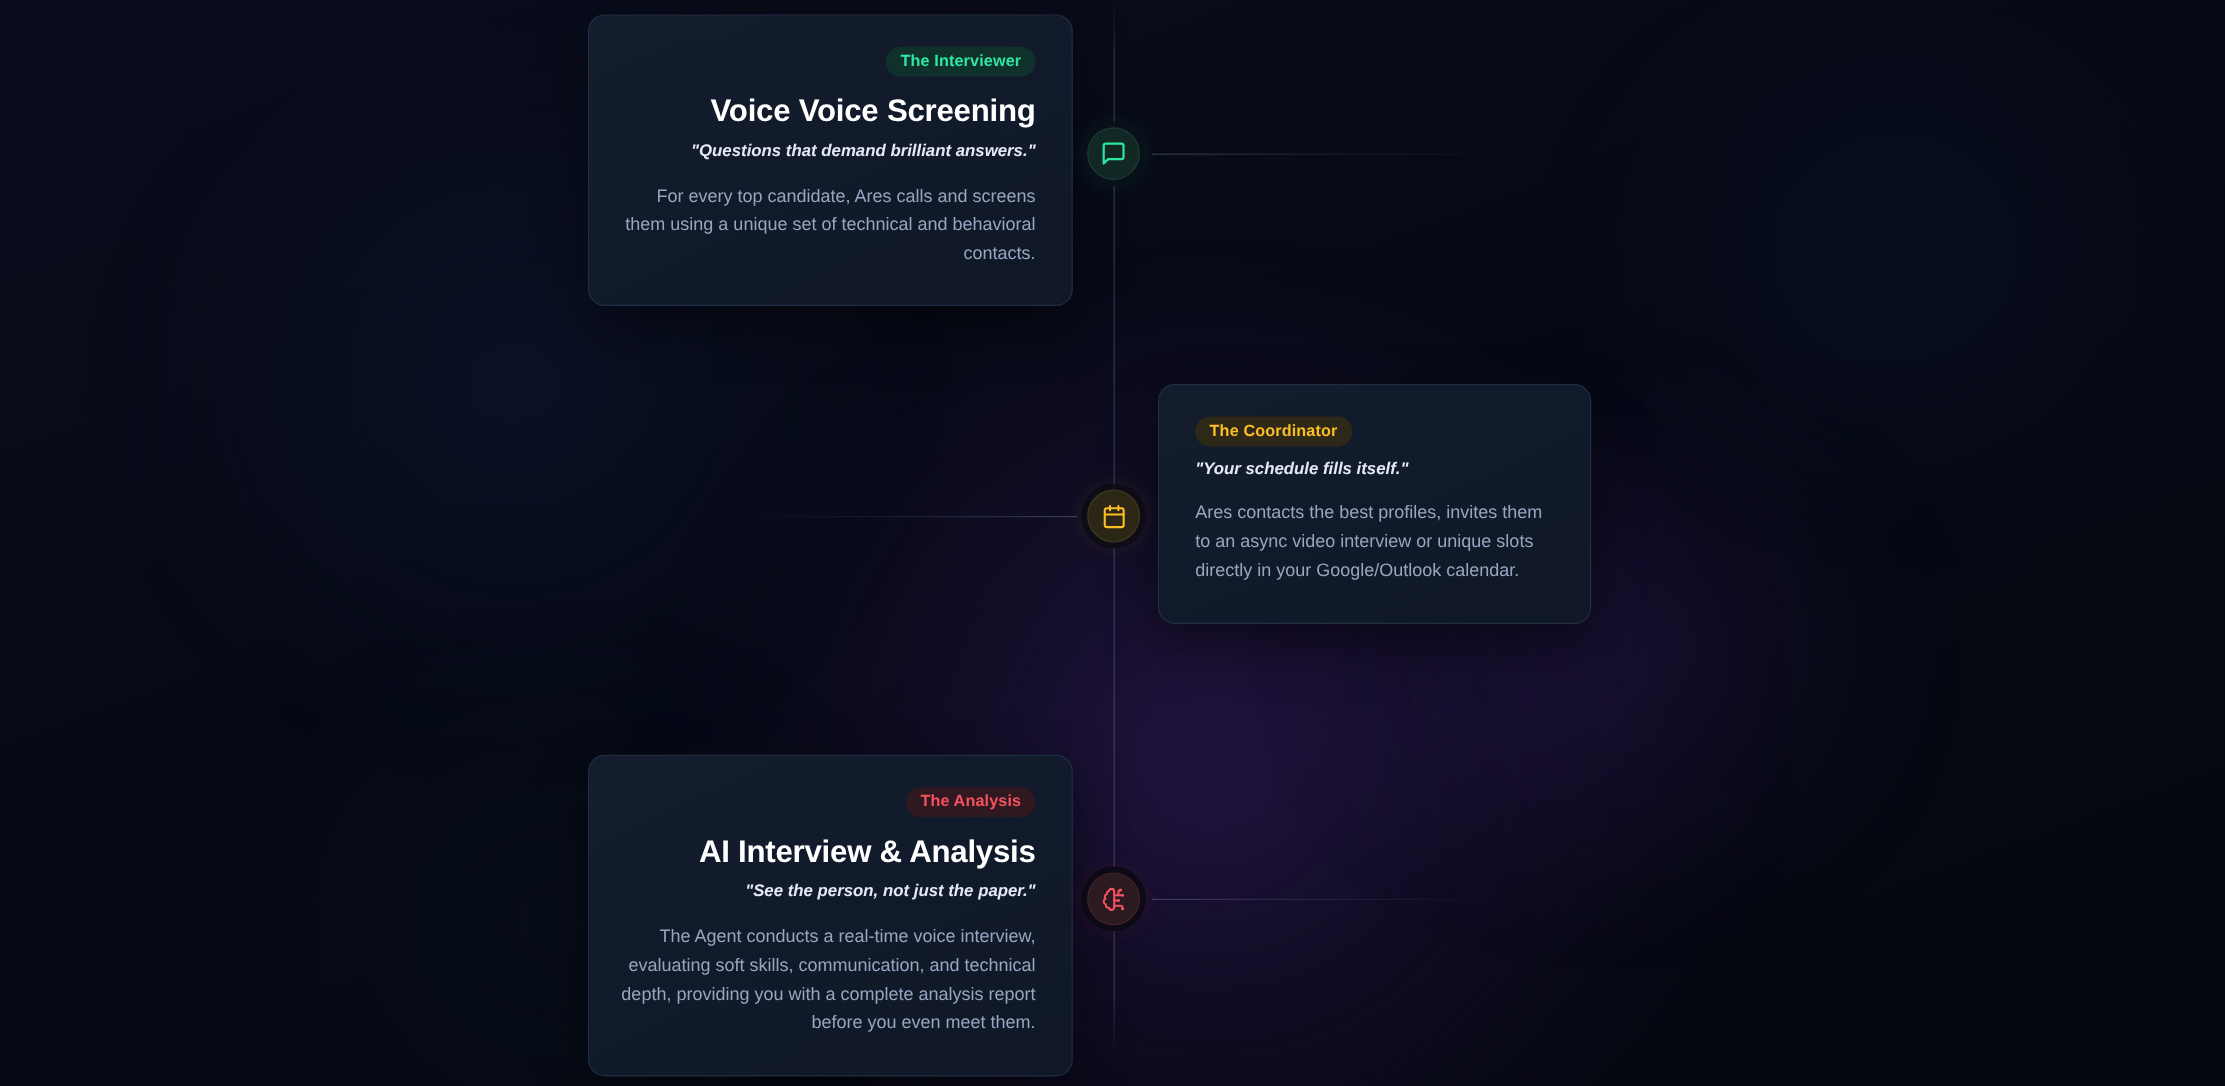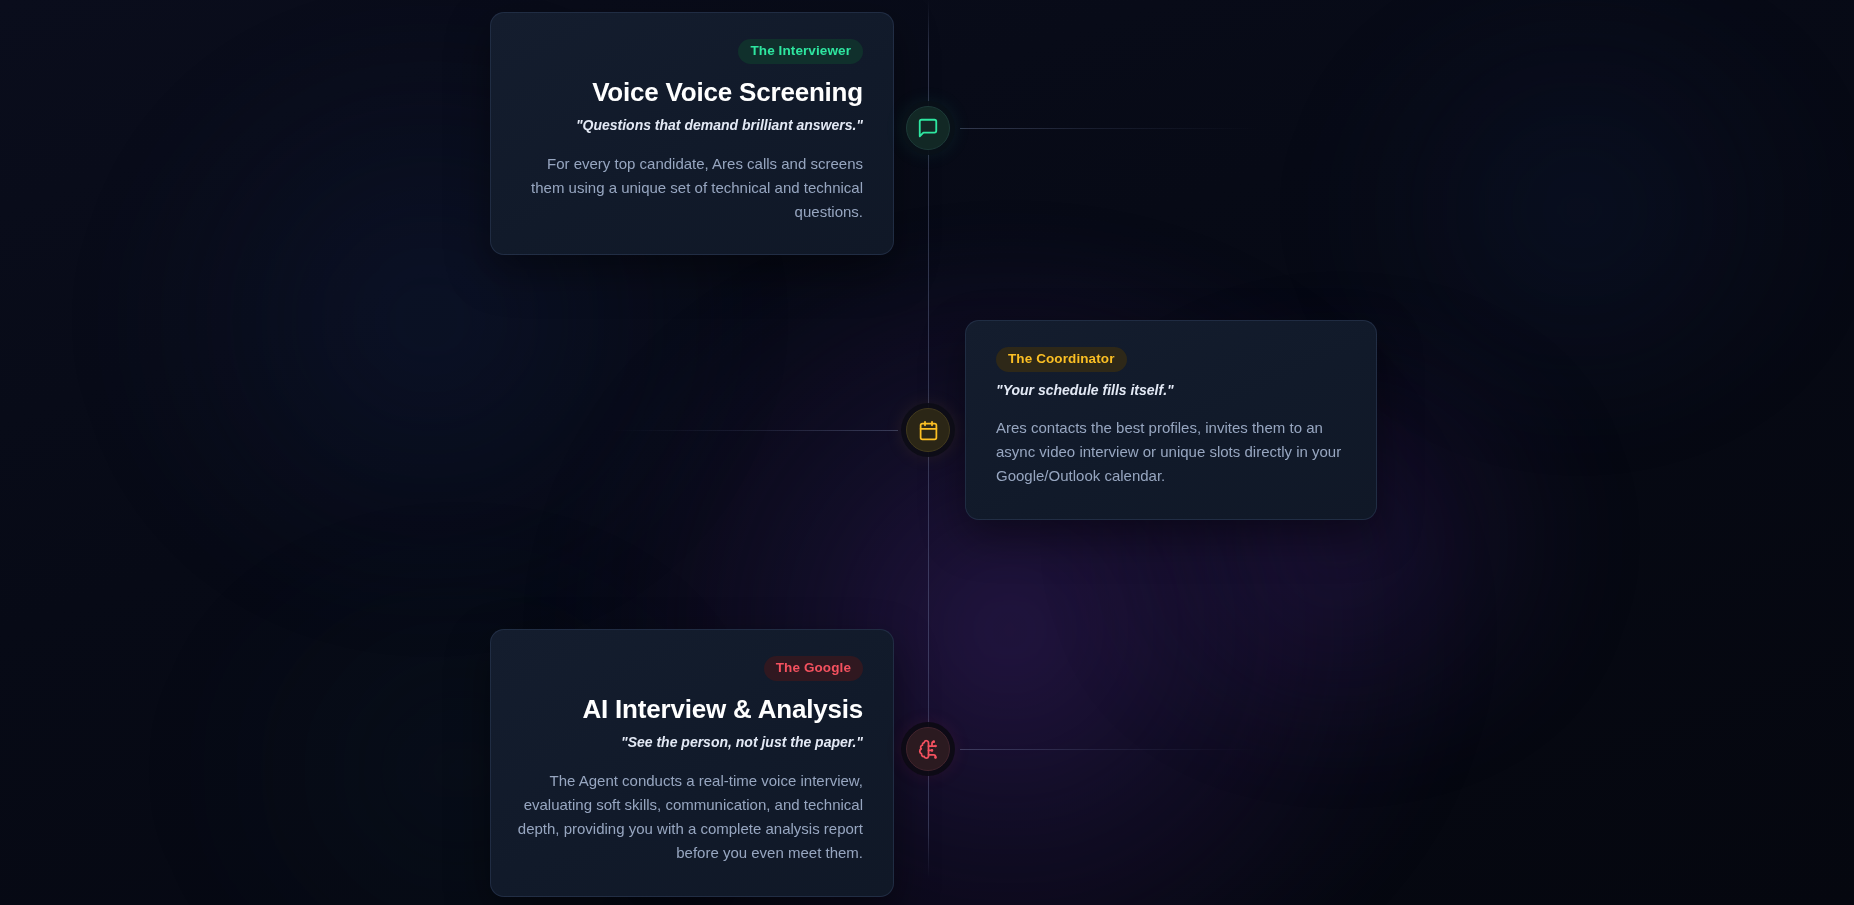--- a/index.html
+++ b/index.html
@@ -218,21 +218,21 @@
   
   #card-interviewer {
     left: 490px;
     top: 12px;
     width: 404px;
   }
 
   #card-coordinator {
     left: 965px;
     top: 320px;
-    width: 412px;
+    width: 361px;
   }
 
   #card-analyst {
     left: 490px;
     top: 629px;
     width: 404px;
   }
 </style>
 </head>
 <body>
@@ -283,27 +283,27 @@
       <path d="M20.5 21a.5.5 0 1 1-1 0 .5.5 0 0 1 1 0Z"></path>
       <path d="M18.5 3a.5.5 0 1 1-1 0 .5.5 0 0 1 1 0Z"></path>
     </svg>
   </span>
 </div>
 
 <div class="card card-right-align" id="card-interviewer">
   <span class="badge badge-teal">The Interviewer</span>
   <div class="card-title">Voice Voice Screening</div>
   <div class="card-tagline">"Questions that demand brilliant answers."</div>
-  <div class="card-body">For every top candidate, Ares calls and screens them using a unique set of technical and technical questions.</div>
+  <div class="card-body">For every top candidate, Ares calls and screens them using a unique set of technical and behavioral contacts.</div>
 </div>
 
 <div class="card card-left-align" id="card-coordinator">
   <span class="badge badge-amber">The Coordinator</span>
   <div class="card-tagline">"Your schedule fills itself."</div>
   <div class="card-body">Ares contacts the best profiles, invites them to an async video interview or unique slots directly in your Google/Outlook calendar.</div>
 </div>
 
 <div class="card card-right-align" id="card-analyst">
-  <span class="badge badge-red">The Google</span>
+  <span class="badge badge-red">The Analysis</span>
   <div class="card-title">AI Interview &amp; Analysis</div>
   <div class="card-tagline">"See the person, not just the paper."</div>
   <div class="card-body">The Agent conducts a real-time voice interview, evaluating soft skills, communication, and technical depth, providing you with a complete analysis report before you even meet them.</div>
 </div>
 
 </body></html>

